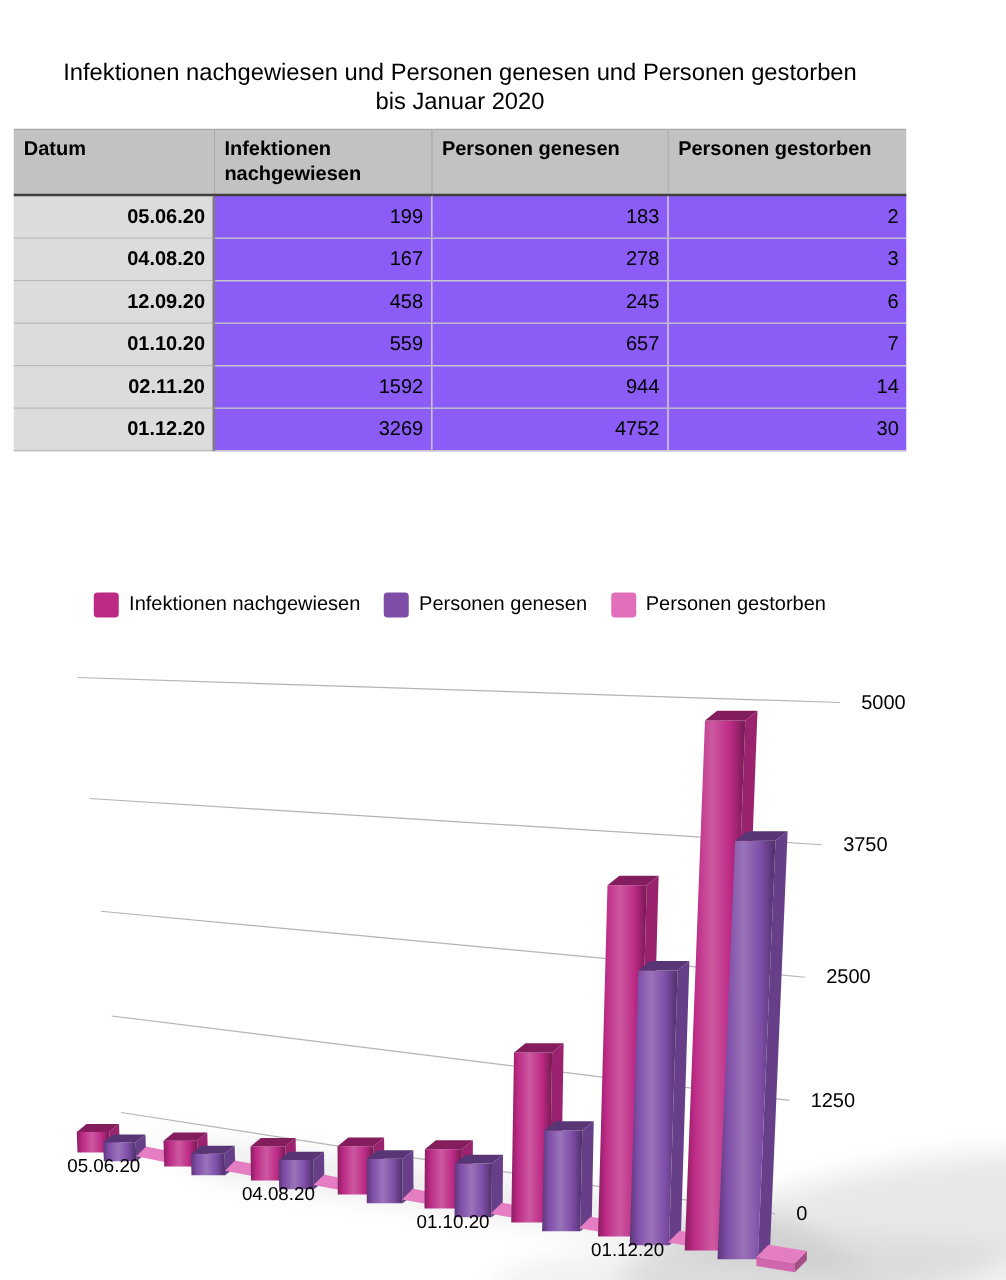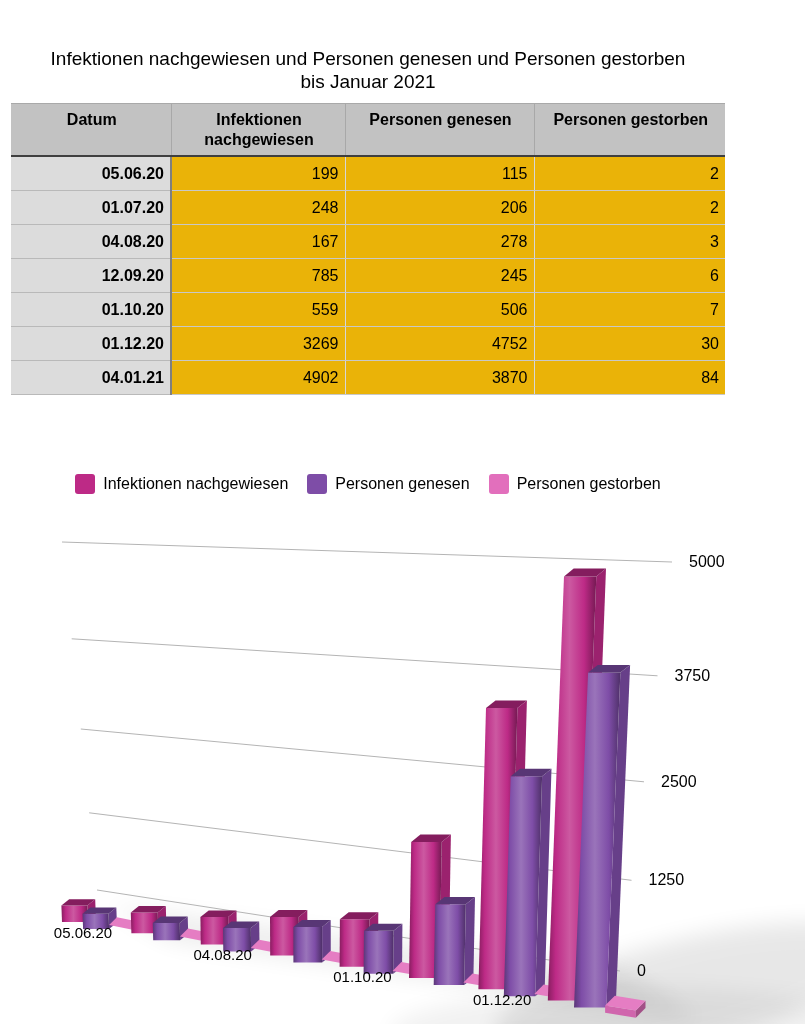--- a/index.html
+++ b/index.html
@@ -3,28 +3,28 @@
 <meta charset="utf-8">
 <style>
   html,body{margin:0;padding:0;background:#fff;}
   .page{position:relative;width:805px;height:1024px;background:#ffffff;overflow:hidden;
         font-family:"Liberation Sans",sans-serif;color:#000;margin-top:38px;}
   .title{position:absolute;top:9px;left:11px;width:714px;text-align:center;
          font-size:19px;line-height:23px;font-weight:400;}
   
   table.data{position:absolute;top:65px;left:11px;width:714px;border-collapse:collapse;
              font-size:16px;table-layout:fixed;}
-  table.data th{background:#c2c2c2;text-align:center;vertical-align:top;font-weight:bold;
+  table.data th{background:#c2c2c2;text-align:left;vertical-align:top;font-weight:bold;
                 padding:6px 6px 4px 8px;height:41px;line-height:20px;
                 border-top:1px solid #a9a9a9;border-bottom:2px solid #3f3f3f;
                 border-left:1px solid #a8a8a8;}
   table.data th:first-child{border-left:none;}
   table.data td{padding:0 6px 0 6px;height:33px;text-align:right;
                 border-bottom:1px solid #c8c8c8;border-left:1px solid #d7d7d7;
-                background:#eab308;}
+                background:#8b5cf6;}
   table.data td.datecol{background:#dcdcdc;font-weight:bold;border-left:none;
                         border-right:2px solid #7f7f7f;border-bottom-color:#b9b9b9;}
   table.data td.datecol + td{border-left:none;}
   
   .legend{position:absolute;top:436px;left:11px;width:714px;display:flex;
           justify-content:center;align-items:center;gap:19px;font-size:16px;}
   .legend-item{display:flex;align-items:center;gap:8px;white-space:nowrap;}
   .swatch{width:20px;height:20px;border-radius:3px;flex:0 0 auto;}
   
   svg.chart{position:absolute;left:0;top:460px;}
@@ -32,21 +32,21 @@
   .ytick{font-size:16px;}
   .xtick{font-size:15px;}
 </style>
 </head>
 <body>
 
 <div class="page">
 
   <div class="title">
     <div>Infektionen nachgewiesen und Personen genesen und Personen gestorben</div>
-    <div>bis Januar 2021</div>
+    <div>bis Januar 2020</div>
   </div>
 
   <table class="data">
     <colgroup>
       <col style="width:160px">
         <col style="width:174px">
         <col style="width:189px">
         <col style="width:191px">
     </colgroup>
     <thead>
@@ -54,58 +54,52 @@
           <th>Datum</th>
           <th>Infektionen nachgewiesen</th>
           <th>Personen genesen</th>
           <th>Personen gestorben</th>
         </tr>
       </thead>
     <tbody>
         <tr>
           <td class="datecol">05.06.20</td>
           <td>199</td>
-          <td>115</td>
-          <td>2</td>
-        </tr>
-        <tr>
-          <td class="datecol">01.07.20</td>
-          <td>248</td>
-          <td>206</td>
+          <td>183</td>
           <td>2</td>
         </tr>
         <tr>
           <td class="datecol">04.08.20</td>
           <td>167</td>
           <td>278</td>
           <td>3</td>
         </tr>
         <tr>
           <td class="datecol">12.09.20</td>
-          <td>785</td>
+          <td>458</td>
           <td>245</td>
           <td>6</td>
         </tr>
         <tr>
           <td class="datecol">01.10.20</td>
           <td>559</td>
-          <td>506</td>
+          <td>657</td>
           <td>7</td>
+        </tr>
+        <tr>
+          <td class="datecol">02.11.20</td>
+          <td>1592</td>
+          <td>944</td>
+          <td>14</td>
         </tr>
         <tr>
           <td class="datecol">01.12.20</td>
           <td>3269</td>
           <td>4752</td>
           <td>30</td>
-        </tr>
-        <tr>
-          <td class="datecol">04.01.21</td>
-          <td>4902</td>
-          <td>3870</td>
-          <td>84</td>
         </tr>
       </tbody>
   </table>
 
   <div class="legend">
       <div class="legend-item">
         <span class="swatch" style="background: rgb(189, 42, 134);"></span>
         <span>Infektionen nachgewiesen</span>
       </div>
       <div class="legend-item">

